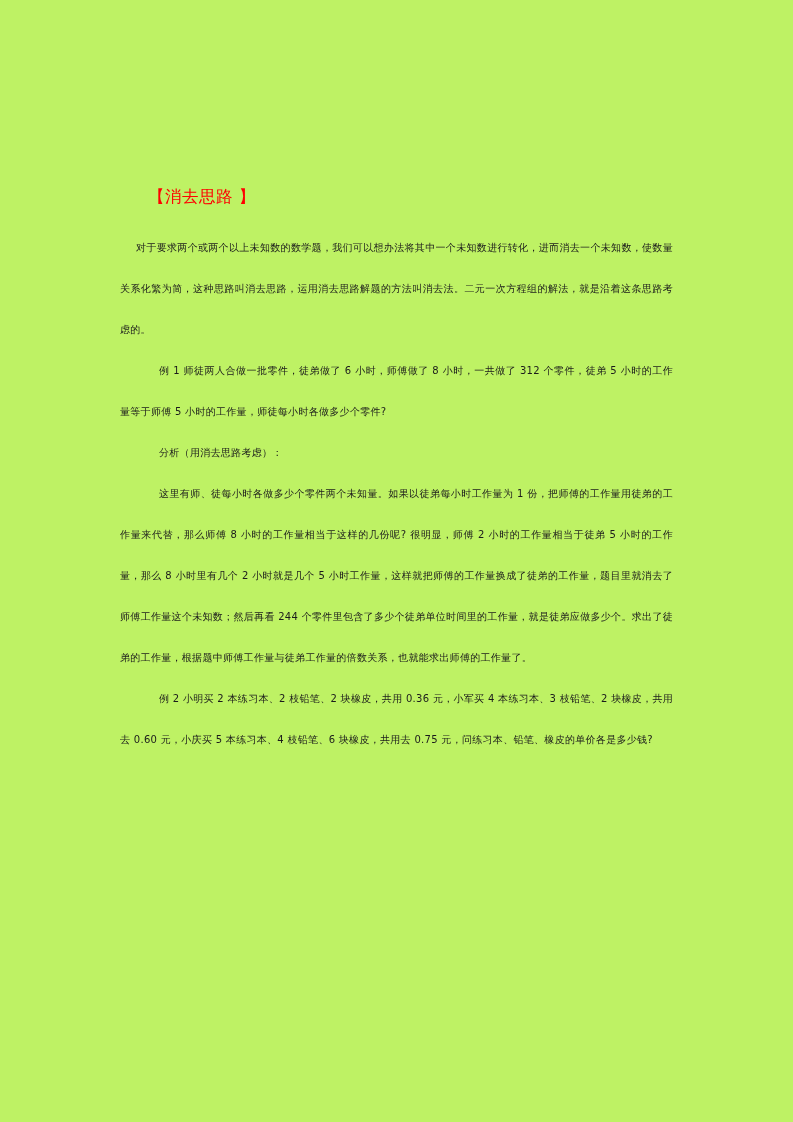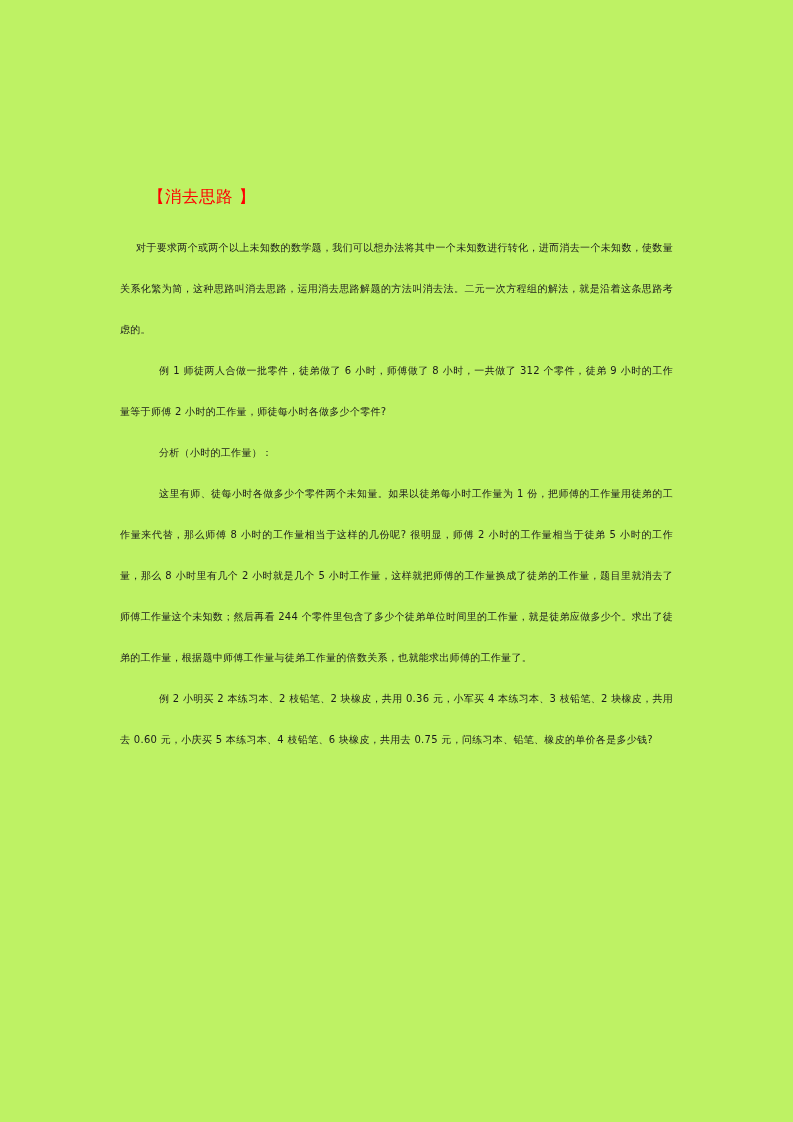--- a/index.html
+++ b/index.html
@@ -45,20 +45,20 @@
   }
 </style>
 </head>
 <body>
 
 <div class="page">
   <p class="title">【消去思路 】</p>
 
   <p class="para indent-normal">对于要求两个或两个以上未知数的数学题，我们可以想办法将其中一个未知数进行转化，进而消去一个未知数，使数量关系化繁为简，这种思路叫消去思路，运用消去思路解题的方法叫消去法。二元一次方程组的解法，就是沿着这条思路考虑的。</p>
 
-  <p class="para indent-wide">例 1 师徒两人合做一批零件，徒弟做了 6 小时，师傅做了 8 小时，一共做了 312 个零件，徒弟 9 小时的工作量等于师傅 2 小时的工作量，师徒每小时各做多少个零件?</p>
+  <p class="para indent-wide">例 1 师徒两人合做一批零件，徒弟做了 6 小时，师傅做了 8 小时，一共做了 312 个零件，徒弟 5 小时的工作量等于师傅 5 小时的工作量，师徒每小时各做多少个零件?</p>
 
-  <p class="para indent-wide">分析（小时的工作量）：</p>
+  <p class="para indent-wide">分析（用消去思路考虑）：</p>
 
   <p class="para indent-wide">这里有师、徒每小时各做多少个零件两个未知量。如果以徒弟每小时工作量为 1 份，把师傅的工作量用徒弟的工作量来代替，那么师傅 8 小时的工作量相当于这样的几份呢? 很明显，师傅 2 小时的工作量相当于徒弟 5 小时的工作量，那么 8 小时里有几个 2 小时就是几个 5 小时工作量，这样就把师傅的工作量换成了徒弟的工作量，题目里就消去了师傅工作量这个未知数；然后再看 244 个零件里包含了多少个徒弟单位时间里的工作量，就是徒弟应做多少个。求出了徒弟的工作量，根据题中师傅工作量与徒弟工作量的倍数关系，也就能求出师傅的工作量了。</p>
 
   <p class="para indent-wide">例 2 小明买 2 本练习本、2 枝铅笔、2 块橡皮，共用 0.36 元，小军买 4 本练习本、3 枝铅笔、2 块橡皮，共用去 0.60 元，小庆买 5 本练习本、4 枝铅笔、6 块橡皮，共用去 0.75 元，问练习本、铅笔、橡皮的单价各是多少钱?</p>
 </div>
 
 </body></html>

